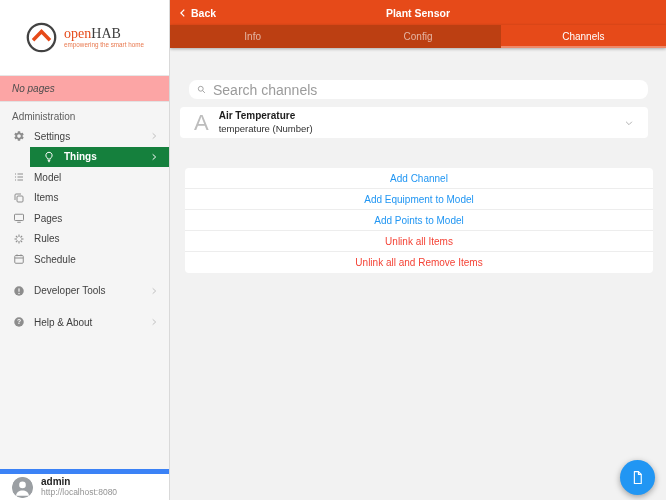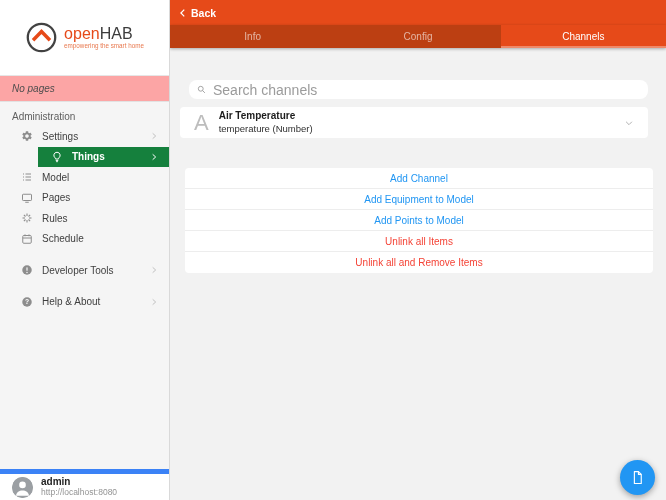--- a/index.html
+++ b/index.html
@@ -13,33 +13,33 @@
   .sidebar{
     position:absolute;left:0;top:0;width:169px;height:500px;
     background:#f5f5f5;border-right:1px solid #d9d9d9;z-index:5;
   }
   .logo-area{
     height:75px;background:#fff;border-bottom:1px solid #e6e6e6;
     display:flex;align-items:center;justify-content:center;gap:6px;
   }
   .logo-mark{width:33px;height:33px;flex:0 0 auto;}
   .brand{display:flex;flex-direction:column;line-height:1;}
-  .brand-row{font-size:16px;letter-spacing:0;}
+  .brand-row{font-size:14px;letter-spacing:0;font-family:Liberation Serif, serif;}
   .brand-open{color:#e64a19;font-weight:400;}
   .brand-hab{color:#3c3c3c;font-weight:400;}
   .brand-tagline{font-size:6.3px;color:#e8794f;text-align:right;margin-top:1px;}
   .no-pages{
     height:25px;background:#fca5a5;border-bottom:1px solid #e2e2e2;
     display:flex;align-items:center;padding-left:12px;
     font-style:italic;color:#4d4d4d;font-size:10px;
   }
   .section-label{
     margin:9px 12px 4px 12px;color:#5f5f5f;font-size:10px;
   }
-  .menu{margin-top:3px;padding-left:8px;}
+  .menu{margin-top:3px;}
   .side-item{
     height:20.5px;display:flex;align-items:center;
     padding:0 10px 0 12px;cursor:pointer;color:#3f3f3f;
   }
   .si-icon{width:13px;height:13px;display:flex;align-items:center;justify-content:center;color:#8d8d8d;flex:0 0 auto;}
   .si-icon svg{width:12px;height:12px;display:block;}
   .si-label{font-size:10px;margin-left:9px;flex:1;}
   .si-chev{width:9px;height:9px;color:#b8b8b8;display:flex;align-items:center;}
   .si-chev svg{width:8px;height:8px;display:block;}
   .side-item.active{background:#15803d;color:#fff;margin-left:30px;}
@@ -193,20 +193,29 @@
             <line x1="9" y1="6" x2="20" y2="6"></line>
             <line x1="4" y1="12" x2="6" y2="12"></line>
             <line x1="9" y1="12" x2="20" y2="12"></line>
             <line x1="4" y1="18" x2="6" y2="18"></line>
             <line x1="9" y1="18" x2="20" y2="18"></line>
           </svg>
       </span>
       <span class="si-label">Model</span>
     </div>
 
+    <div class="side-item">
+      <span class="si-icon">
+        <svg viewBox="0 0 24 24" fill="none" stroke="currentColor" stroke-width="2">
+            <rect x="8" y="8" width="12" height="12" rx="2"></rect>
+            <path d="M4 16V6a2 2 0 0 1 2-2h10"></path>
+          </svg>
+      </span>
+      <span class="si-label">Items</span>
+    </div>
 
     <div class="side-item">
       <span class="si-icon">
         <svg viewBox="0 0 24 24" fill="none" stroke="currentColor" stroke-width="2">
             <rect x="3" y="4.5" width="18" height="12.5" rx="1.5"></rect>
             <line x1="8.5" y1="20.5" x2="15.5" y2="20.5"></line>
           </svg>
       </span>
       <span class="si-label">Pages</span>
     </div>
@@ -293,20 +302,21 @@
 
 <div class="main">
 
   <div class="navbar">
     <div class="back-btn">
       <svg viewBox="0 0 24 24" fill="none" stroke="#fff" stroke-width="3">
           <polyline points="15,4 7,12 15,20"></polyline>
         </svg>
       <span class="back-label">Back</span>
     </div>
+    <div class="nav-title">Plant Sensor</div>
   </div>
 
   <div class="tabbar">
     <div class="tab">Info</div>
     <div class="tab">Config</div>
     <div class="tab active">Channels</div>
   </div>
 
   <div class="searchbar">
     <svg viewBox="0 0 24 24" fill="none" stroke="currentColor" stroke-width="2.4">

